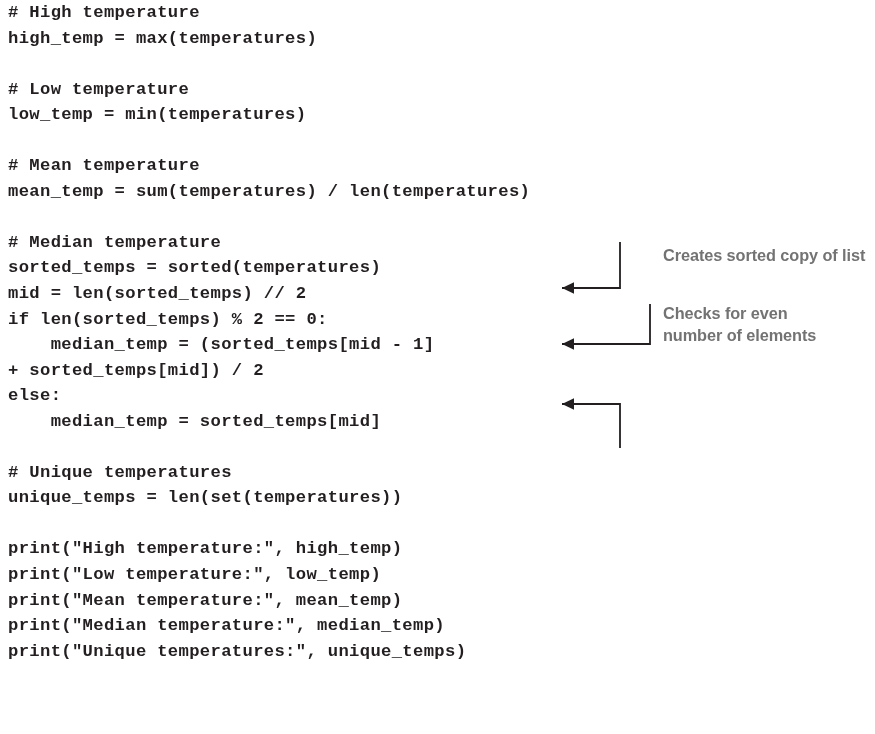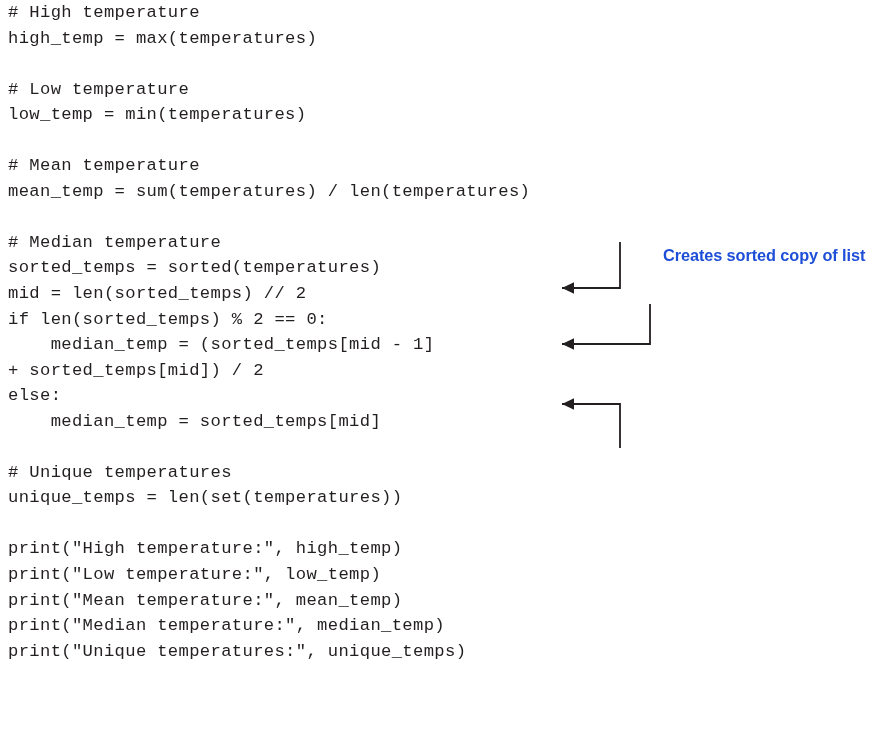--- a/index.html
+++ b/index.html
@@ -19,34 +19,35 @@
     left: 8px;
     top: 0px;
     margin: 0;
     padding: 0;
     font-family: "Liberation Mono", "DejaVu Sans Mono", monospace;
     font-size: 17.2px;
     line-height: 25.55px;
     color: #231f20;
     white-space: pre;
     letter-spacing: 0.02em;
+    font-weight: bold;
   }
   .code-line {
     display: block;
     height: 25.55px;
     white-space: pre;
     min-height: 25.55px;
   }
   .callout {
     position: absolute;
     font-family: "Liberation Sans", "DejaVu Sans", sans-serif;
     font-weight: bold;
     font-size: 16.3px;
     line-height: 21.5px;
-    color: #1d4ed8;
+    color: #737373;
     letter-spacing: -0.005em;
     white-space: pre-line;
   }
   .leader {
     position: absolute;
     overflow: visible;
   }
   .leader svg {
     display: block;
     overflow: visible;
@@ -60,20 +61,22 @@
   <pre id="code-block"><span class="code-line"># High temperature</span><span class="code-line">high_temp = max(temperatures)</span><span class="code-line"></span><span class="code-line"># Low temperature</span><span class="code-line">low_temp = min(temperatures)</span><span class="code-line"></span><span class="code-line"># Mean temperature</span><span class="code-line">mean_temp = sum(temperatures) / len(temperatures)</span><span class="code-line"></span><span class="code-line"># Median temperature</span><span class="code-line">sorted_temps = sorted(temperatures)</span><span class="code-line">mid = len(sorted_temps) // 2</span><span class="code-line">if len(sorted_temps) % 2 == 0:</span><span class="code-line">    median_temp = (sorted_temps[mid - 1]</span><span class="code-line">+ sorted_temps[mid]) / 2</span><span class="code-line">else:</span><span class="code-line">    median_temp = sorted_temps[mid]</span><span class="code-line"></span><span class="code-line"># Unique temperatures</span><span class="code-line">unique_temps = len(set(temperatures))</span><span class="code-line"></span><span class="code-line">print("High temperature:", high_temp)</span><span class="code-line">print("Low temperature:", low_temp)</span><span class="code-line">print("Mean temperature:", mean_temp)</span><span class="code-line">print("Median temperature:", median_temp)</span><span class="code-line">print("Unique temperatures:", unique_temps)</span></pre>
 
   <div class="callout" style="left:663px; top:245px;">Creates sorted copy of list</div>
   <div class="leader" style="left:548px; top:240px;">
     <svg width="90" height="60" viewBox="0 0 90 60">
       <path d="M 72 2 L 72 48 L 14 48" fill="none" stroke="#231f20" stroke-width="1.8"></path>
       <path d="M 14 48 L 26 42.2 L 26 53.8 Z" fill="#231f20"></path>
     </svg>
   </div>
 
+  <div class="callout" style="left:663px; top:303px;">Checks for even
+number of elements</div>
   <div class="leader" style="left:548px; top:300px;">
     <svg width="120" height="60" viewBox="0 0 120 60">
       <path d="M 102 4 L 102 44 L 14 44" fill="none" stroke="#231f20" stroke-width="1.8"></path>
       <path d="M 14 44 L 26 38.2 L 26 49.8 Z" fill="#231f20"></path>
     </svg>
   </div>
 
   <div class="leader" style="left:548px; top:392px;">
     <svg width="90" height="70" viewBox="0 0 90 70">
       <path d="M 72 56 L 72 12 L 14 12" fill="none" stroke="#231f20" stroke-width="1.8"></path>

